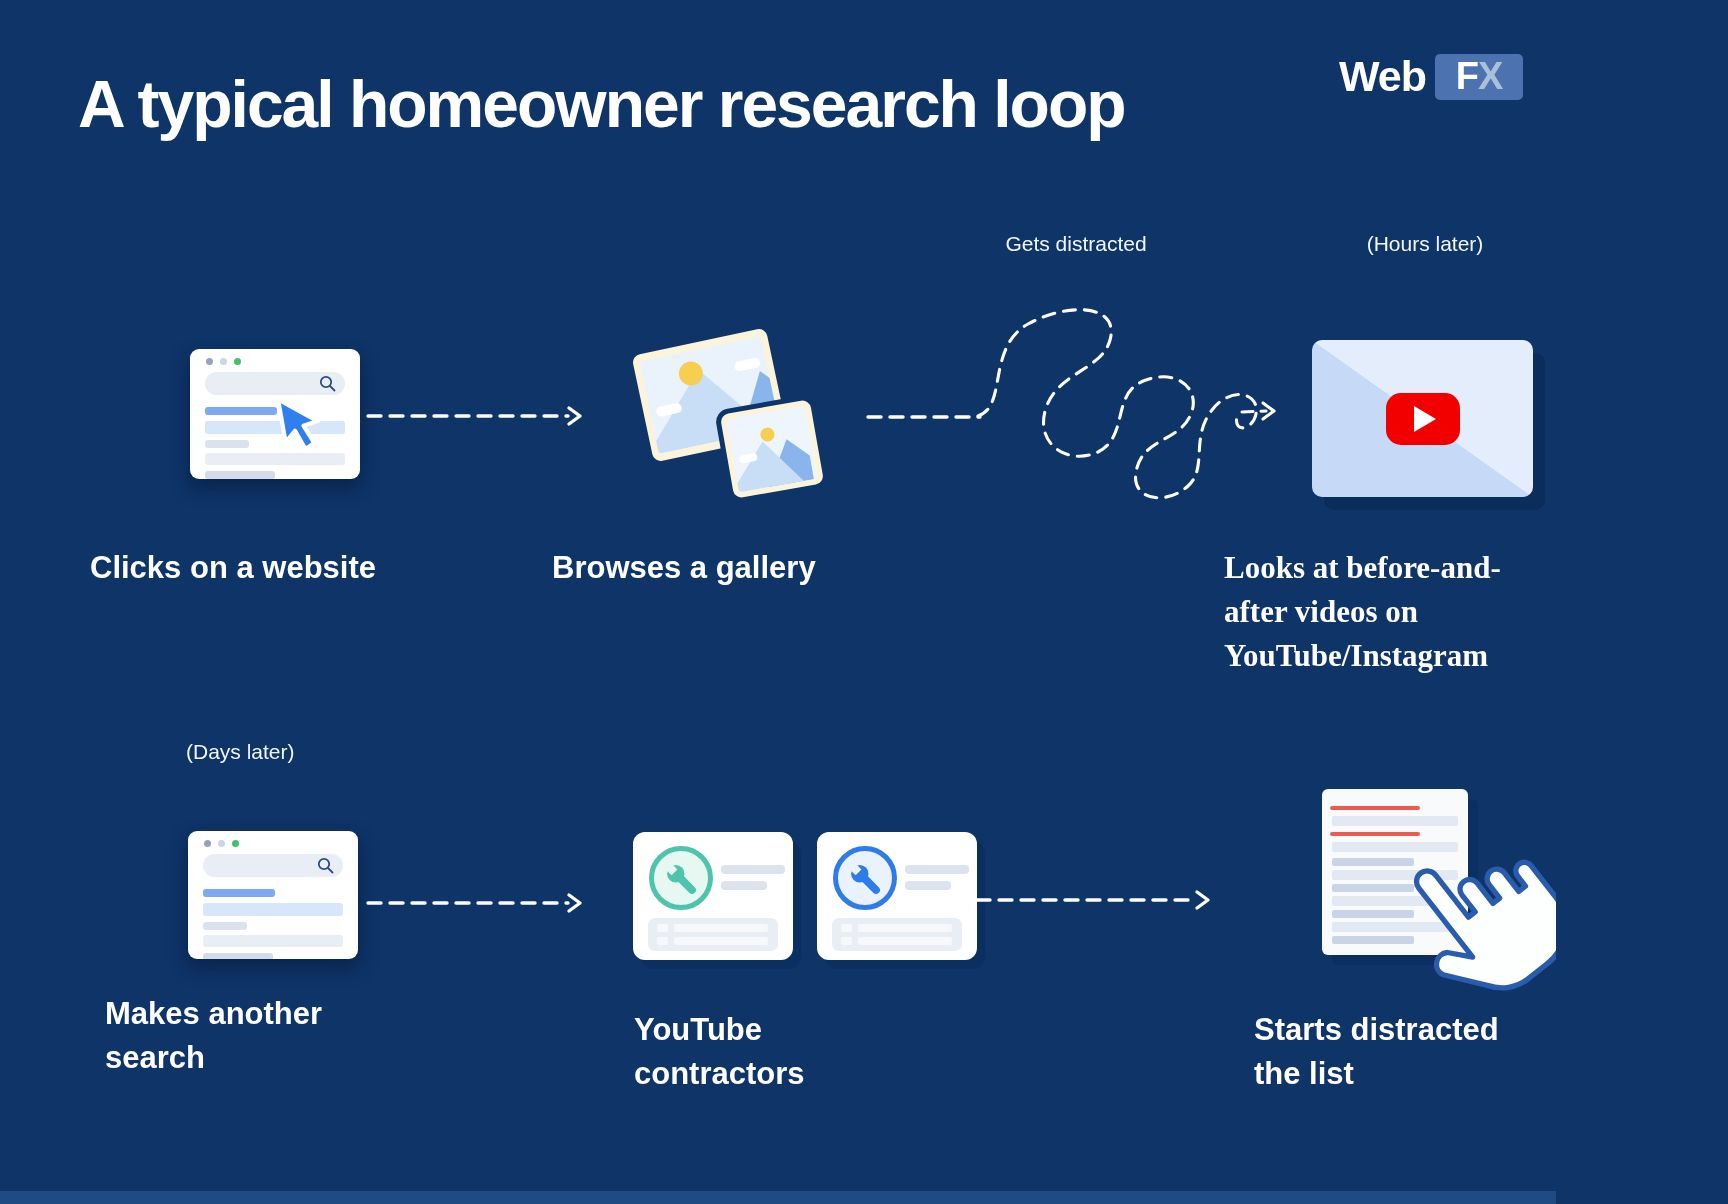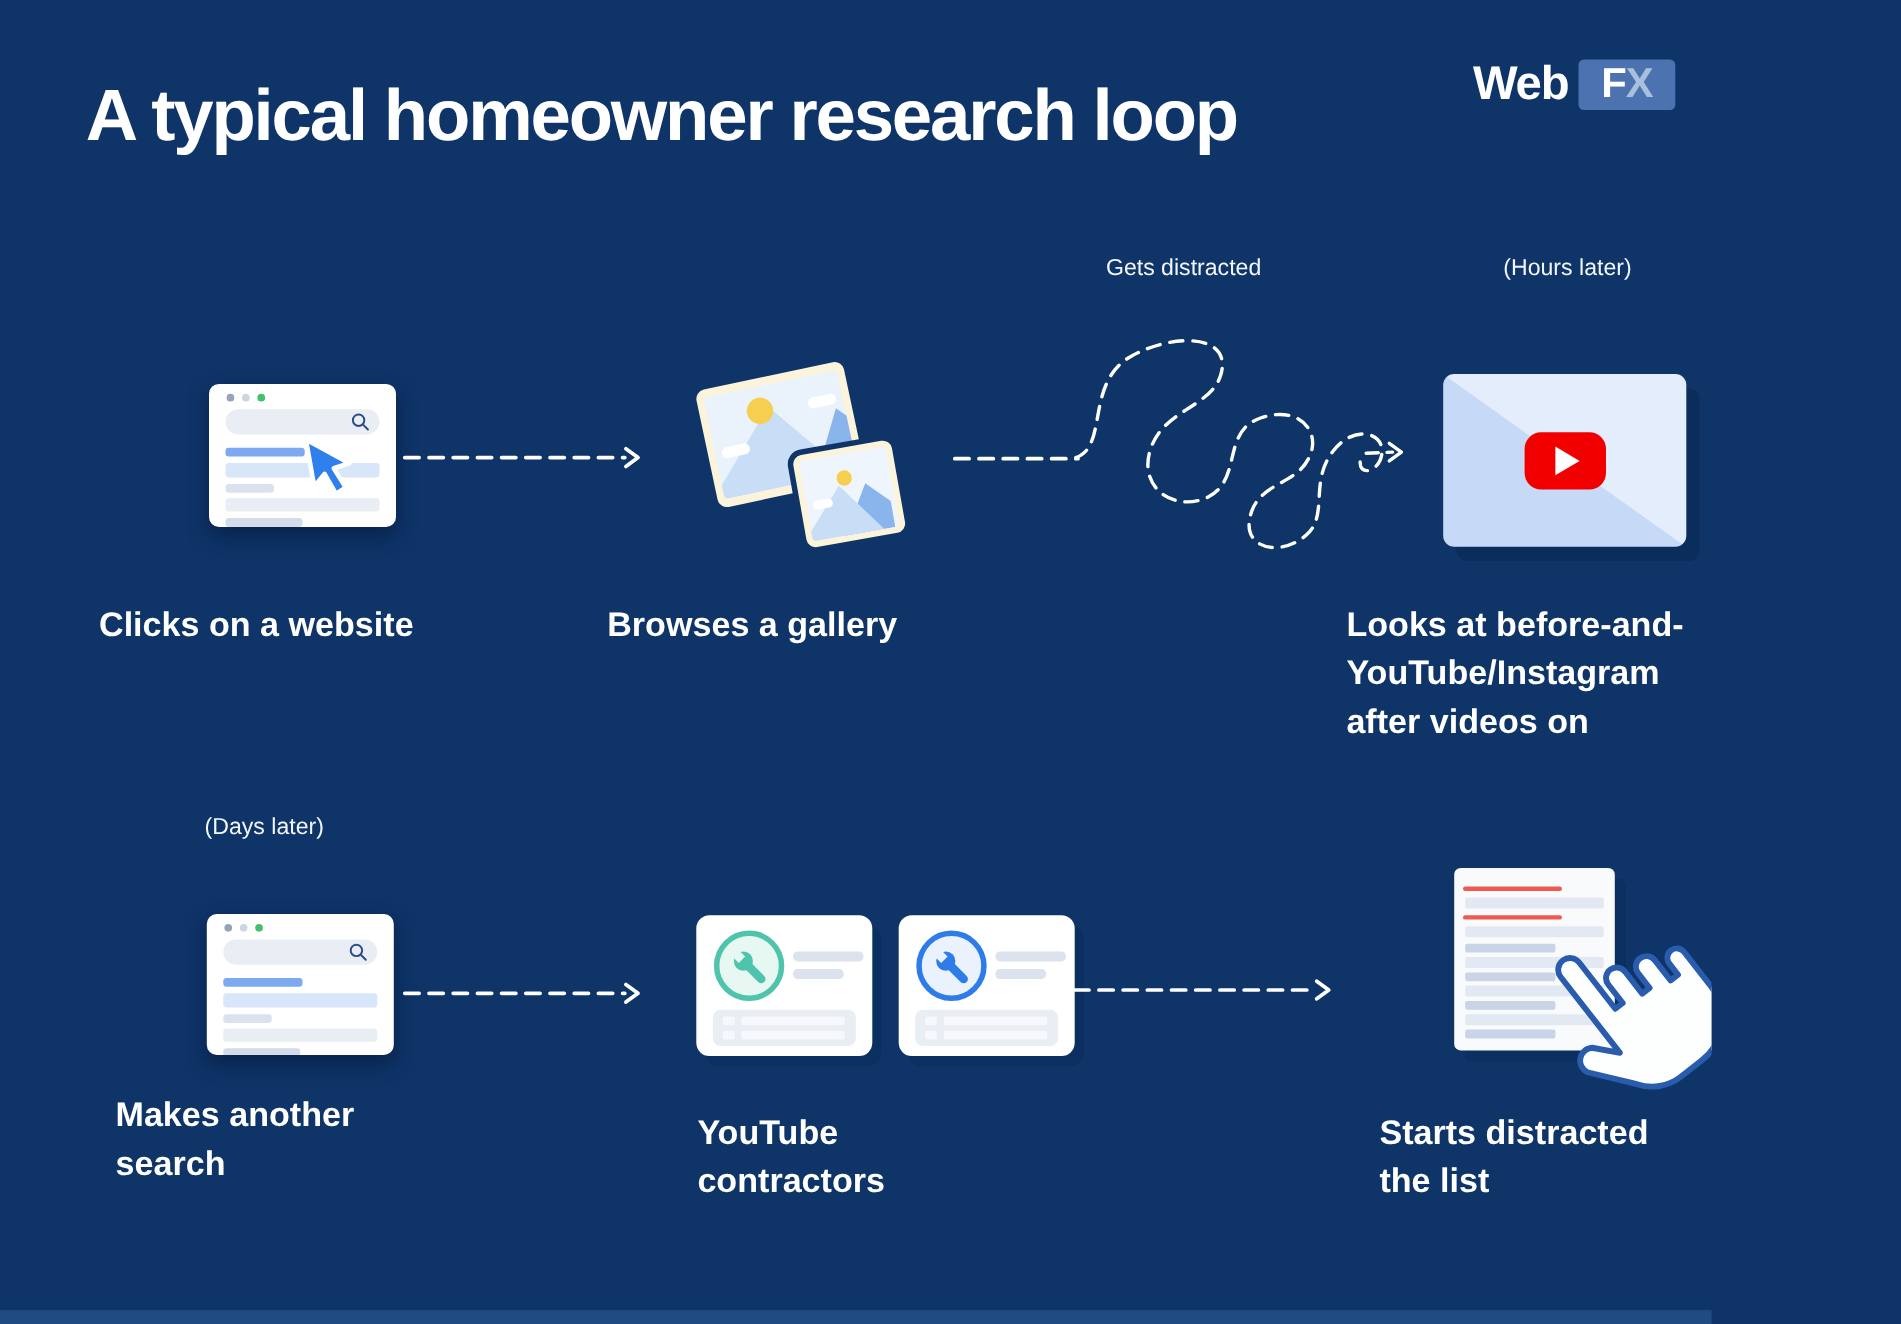--- a/index.html
+++ b/index.html
@@ -21,21 +21,21 @@
   .note.center{text-align:center;width:300px;}
   .note-distracted{left:926px;top:232px;}
   .note-hours{left:1275px;top:232px;}
   .note-days{left:186px;top:740px;}
 
   
   .caption{font-size:31px;font-weight:700;text-align:left;line-height:44px;}
   .cap-line{display:block;}
   .cap-1{left:90px;top:546px;width:370px;}
   .cap-2{left:552px;top:546px;width:370px;}
-  .cap-3{left:1224px;top:546px;width:400px;}
+  .cap-3{left:1224px;top:546px;width:400px;font-family:Liberation Serif, serif;}
   .cap-4{left:105px;top:992px;width:335px;}
   .cap-5{left:634px;top:1008px;width:340px;}
   .cap-6{left:1254px;top:1008px;width:340px;}
 
   
   .browser-card{width:170px;height:130px;background:#fff;border-radius:9px;overflow:hidden;
                 box-shadow:0 8px 18px rgba(3,18,45,.5);}
   .bc-1{left:190px;top:349px;}
   .bc-2{left:188px;top:831px;height:128px;}
   .dots{position:absolute;left:16px;top:9px;display:flex;gap:7px;}
@@ -296,22 +296,22 @@
   </svg>
 
   <div class="abs caption cap-1">
     <span class="cap-line">Clicks on a website</span>
   </div>
   <div class="abs caption cap-2">
     <span class="cap-line">Browses a gallery</span>
   </div>
   <div class="abs caption cap-3">
     <span class="cap-line">Looks at before-and-</span>
+    <span class="cap-line">after videos on</span>
     <span class="cap-line">YouTube/Instagram</span>
-    <span class="cap-line">after videos on</span>
   </div>
   <div class="abs caption cap-4">
     <span class="cap-line">Makes another</span>
     <span class="cap-line">search</span>
   </div>
   <div class="abs caption cap-5">
     <span class="cap-line">YouTube</span>
     <span class="cap-line">contractors</span>
   </div>
   <div class="abs caption cap-6">

